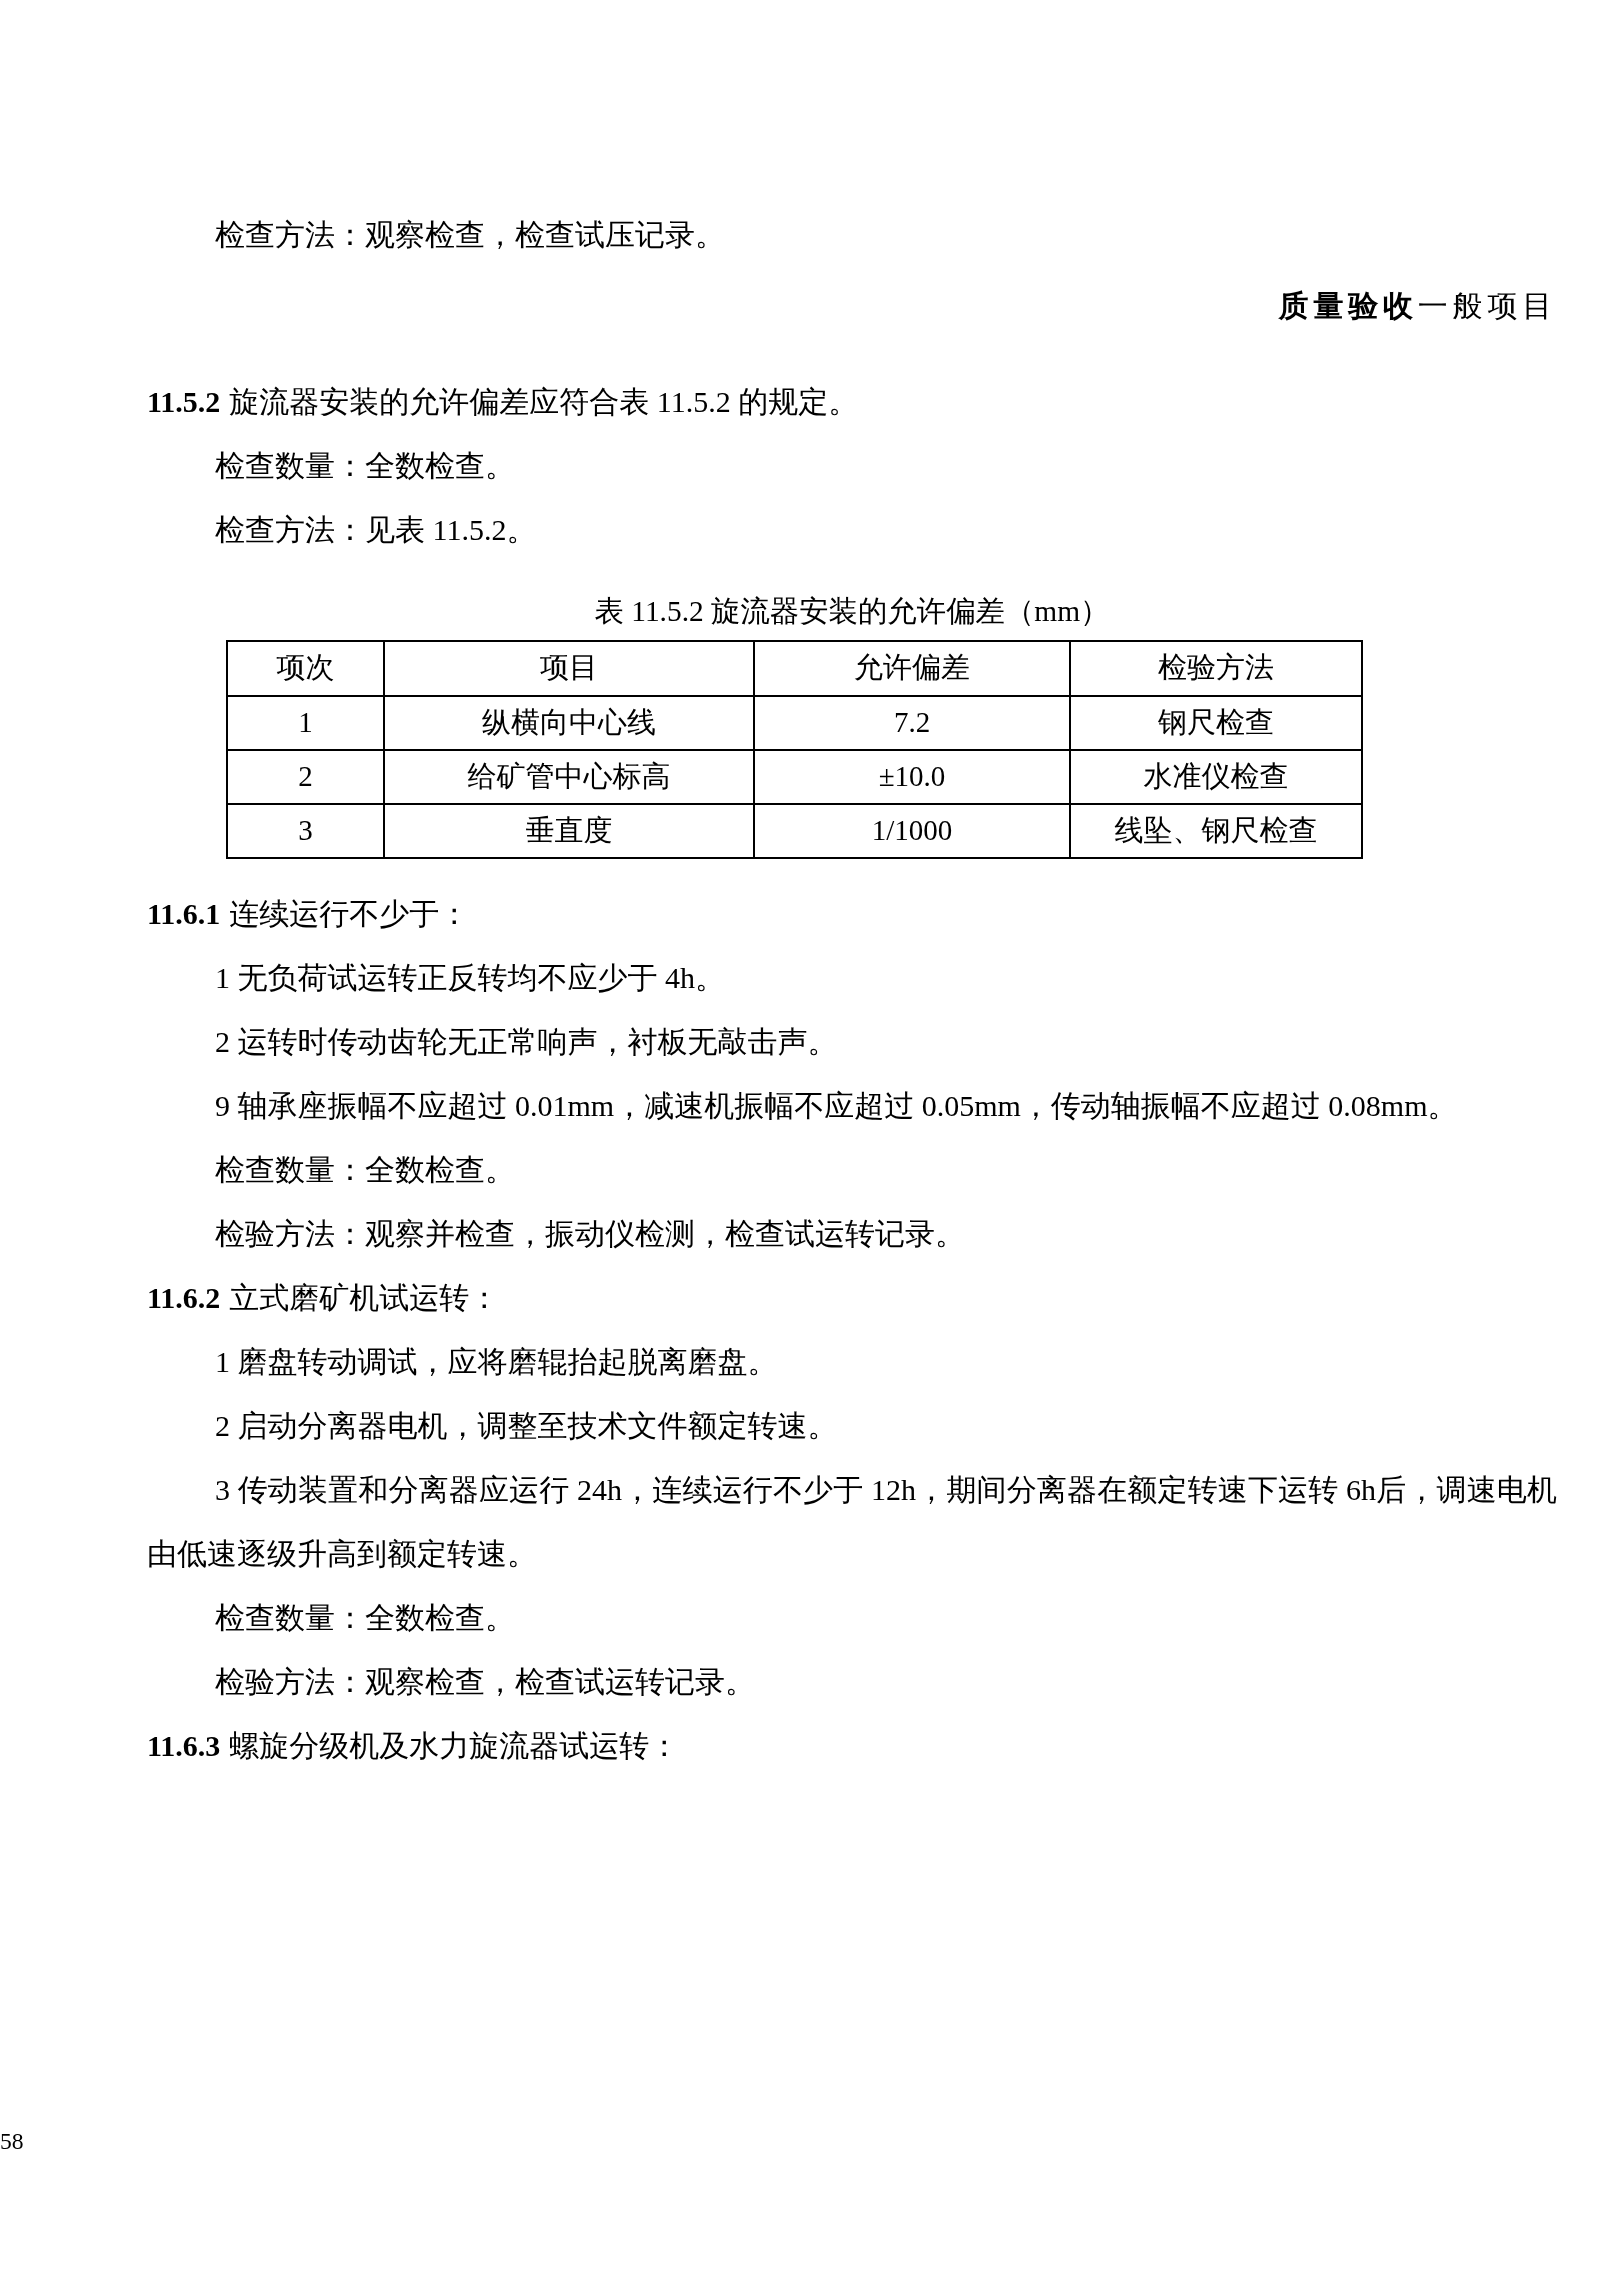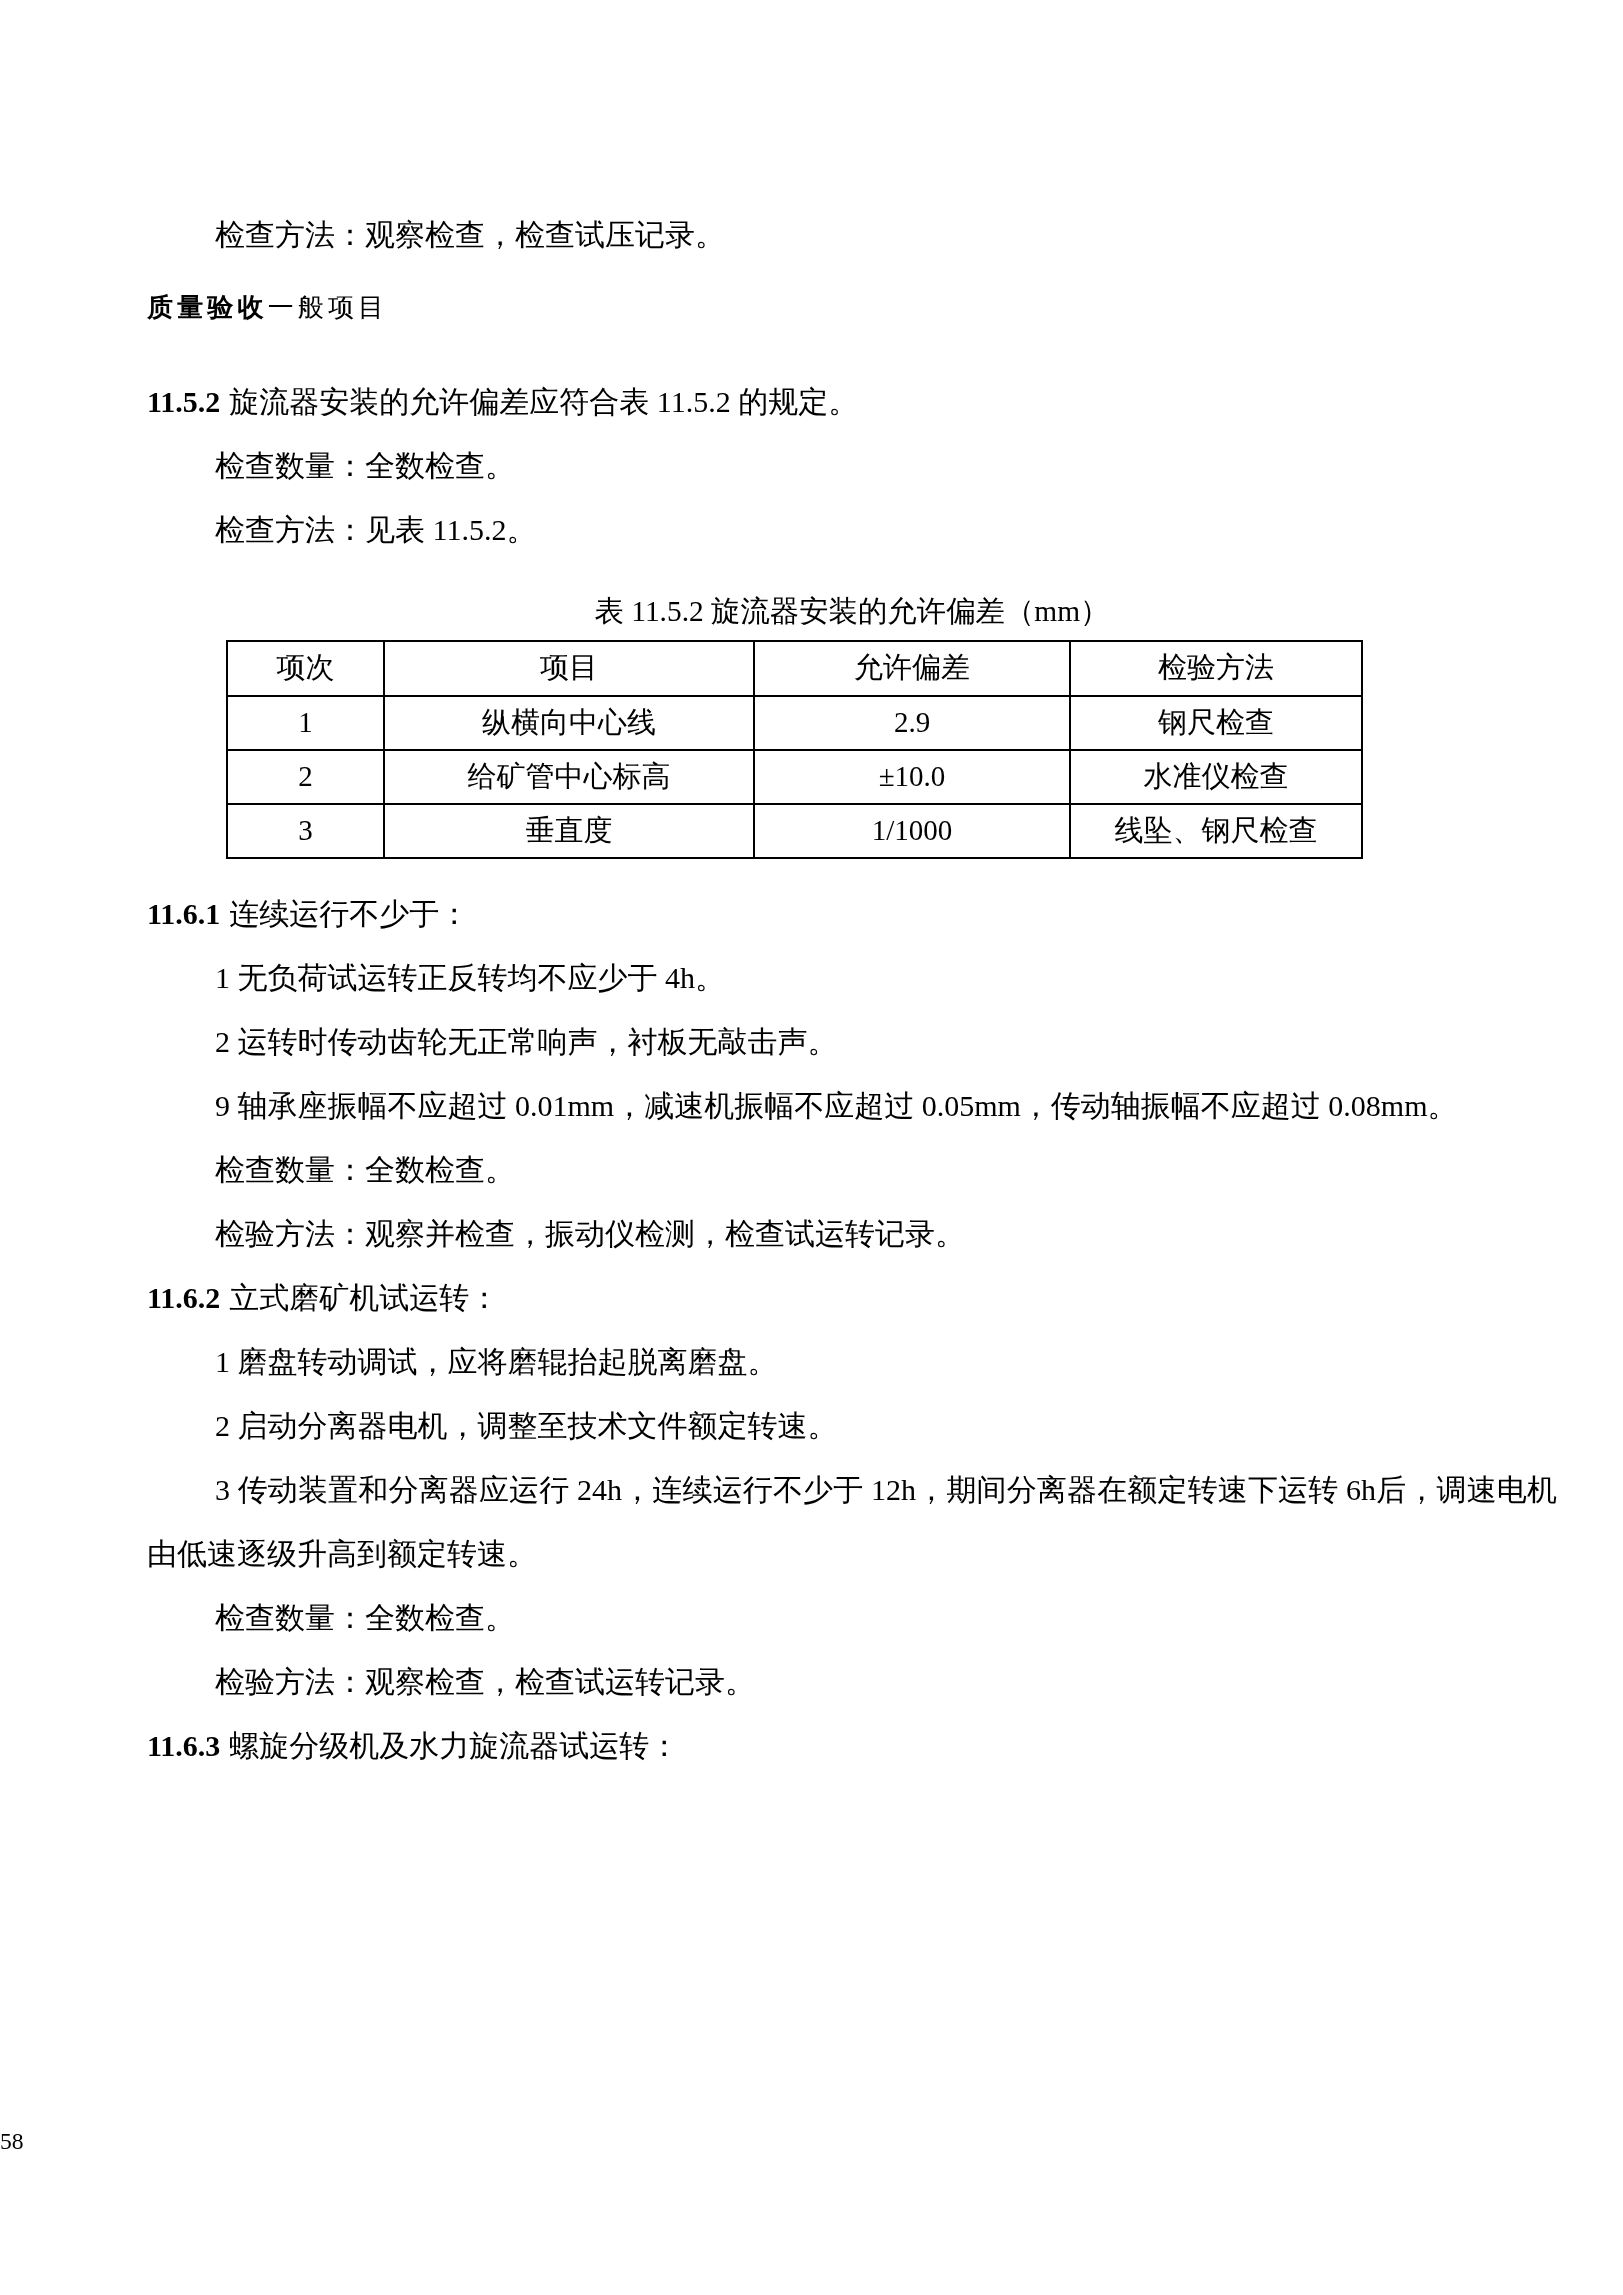--- a/index.html
+++ b/index.html
@@ -18,23 +18,24 @@
   p.body-line {
     line-height:64px;
     text-align:justify;
     font-size:30px;
   }
   .indent { text-indent:68px; }
   .num { font-weight:bold; margin-right:0.3em; }
   .center-head {
     margin-top:9.2px;
     line-height:64px;
-    text-align:left;
+    text-align:right;
     letter-spacing:0.16em;
-    font-size:26px;
+    font-size:30px;
+    font-family:Liberation Mono, monospace;
   }
   .center-head .bold-part { font-weight:bold; }
   .clause-start { margin-top:30px; }
   .table-caption {
     margin-top:19.6px;
     line-height:58px;
     text-align:center;
     font-size:29.4px;
   }
   table.dev-table {
@@ -104,21 +105,21 @@
         <th>项次</th>
         <th>项目</th>
         <th>允许偏差</th>
         <th>检验方法</th>
       </tr>
     </thead>
     <tbody>
       <tr>
         <td>1</td>
         <td>纵横向中心线</td>
-        <td>2.9</td>
+        <td>7.2</td>
         <td>钢尺检查</td>
       </tr>
       <tr>
         <td>2</td>
         <td>给矿管中心标高</td>
         <td>±10.0</td>
         <td>水准仪检查</td>
       </tr>
       <tr>
         <td>3</td>

